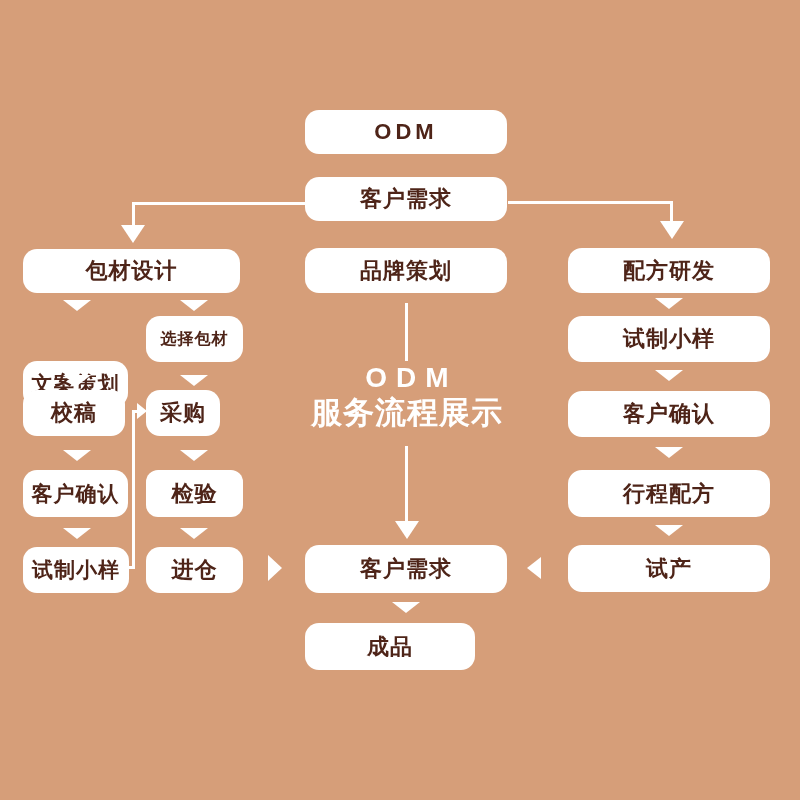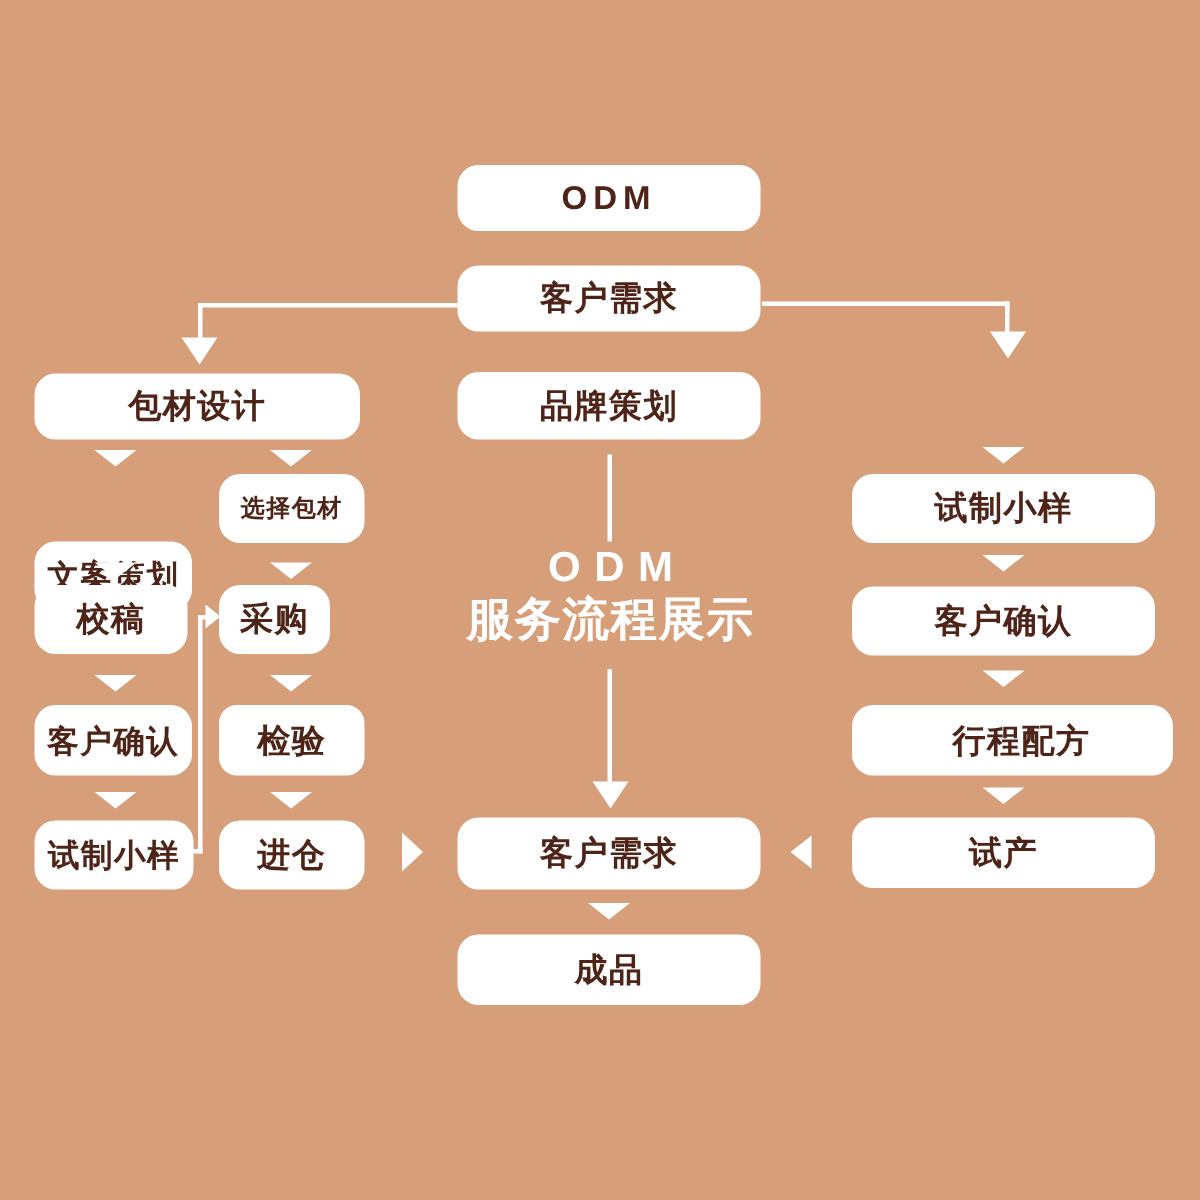--- a/index.html
+++ b/index.html
@@ -42,35 +42,36 @@
 </style>
 </head>
 <body>
 
 <div class="canvas">
 
   <div class="flow-box latin" style="left:305px;top:110px;width:202px;height:44px;">ODM</div>
   <div class="flow-box" style="left:305px;top:177px;width:202px;height:44px;">客户需求</div>
   <div class="flow-box" style="left:305px;top:248px;width:202px;height:45px;">品牌策划</div>
   <div class="flow-box" style="left:305px;top:545px;width:202px;height:48px;">客户需求</div>
-  <div class="flow-box" style="left:305px;top:623px;width:202px;height:47px;">成品</div>
+  <div class="flow-box" style="left:305px;top:623px;width:170px;height:47px;">成品</div>
 
   <div class="flow-box" style="left:23px;top:249px;width:217px;height:44px;">包材设计</div>
   <div class="flow-box" style="left:23px;top:316px;width:105px;height:46px;font-size:21px;margin-top:45px;">文案策划</div>
   <div class="flow-box" style="left:146px;top:316px;width:97px;height:46px;font-size:16px;">选择包材</div>
   <div class="flow-box" style="left:23px;top:390px;width:102px;height:46px;">校稿</div>
   <div class="flow-box" style="left:146px;top:390px;width:74px;height:46px;">采购</div>
   <div class="flow-box" style="left:23px;top:470px;width:105px;height:47px;font-size:21px;">客户确认</div>
   <div class="flow-box" style="left:146px;top:470px;width:97px;height:47px;border-radius:12px;">检验</div>
   <div class="flow-box" style="left:23px;top:547px;width:106px;height:46px;font-size:21px;">试制小样</div>
   <div class="flow-box" style="left:146px;top:547px;width:97px;height:46px;">进仓</div>
 
+  <div class="flow-box" style="left:568px;top:248px;width:202px;height:45px;">配方研发</div>
   <div class="flow-box" style="left:568px;top:316px;width:202px;height:46px;">试制小样</div>
   <div class="flow-box" style="left:568px;top:391px;width:202px;height:46px;">客户确认</div>
-  <div class="flow-box" style="left:568px;top:470px;width:202px;height:47px;padding-left:12px;">行程配方</div>
+  <div class="flow-box" style="left:568px;top:470px;width:202px;height:47px;">行程配方</div>
   <div class="flow-box" style="left:568px;top:545px;width:202px;height:47px;">试产</div>
 
   <div class="center-title">
     <div class="t1">ODM</div>
     <div class="t2">服务流程展示</div>
   </div>
 
   <div class="tri tri-down-sm" style="left:63px;top:300px;"></div>
   <div class="tri tri-down-sm" style="left:63px;top:375px;"></div>
   <div class="tri tri-down-sm" style="left:63px;top:450px;"></div>

